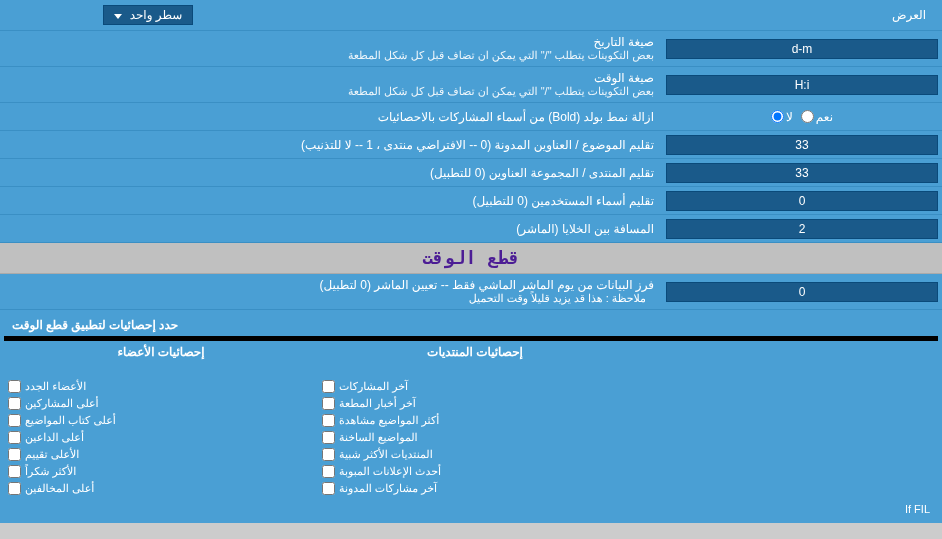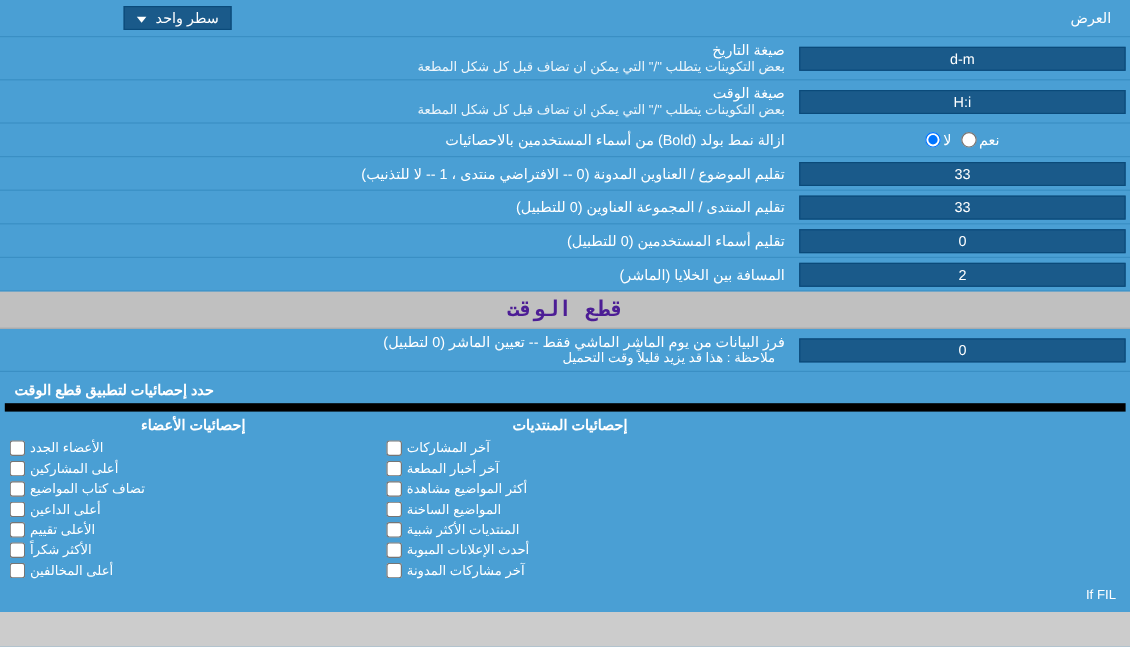--- a/index.html
+++ b/index.html
@@ -117,21 +117,21 @@
     .checkbox-item input[type="checkbox"] {
       margin: 0;
       cursor: pointer;
     }
     .col-header {
       color: #fff;
       font-size: 12px;
       font-weight: bold;
       text-align: center;
       padding: 2px 4px;
-      margin-bottom: 2px;
+      margin-bottom: 17px;
     }
     .note-text {
       color: #fff;
       font-size: 11px;
       text-align: right;
       padding: 0 8px;
     }
   </style>
 </head>
 <body>
@@ -175,21 +175,21 @@
           <span>نعم</span>
           <input type="radio" name="bold_remove" value="yes" style="">
         </label>
         <label class="radio-option">
           <span>لا</span>
           <input type="radio" name="bold_remove" value="no" checked="" style="">
         </label>
       </div>
     </div>
     <div class="row-label">
-      <div>ازالة نمط بولد (Bold) من أسماء المستخدمين بالاحصائيات</div>
+      <div>ازالة نمط بولد (Bold) من أسماء المشاركات بالاحصائيات</div>
     </div>
   </div>
 
   <div class="row">
     <div class="row-input">
       <input class="dark-input" type="text" value="33" style="">
     </div>
     <div class="row-label">
       <div>تقليم الموضوع / العناوين المدونة (0 -- الافتراضي منتدى ، 1 -- لا للتذنيب)</div>
     </div>
@@ -230,21 +230,21 @@
     <div class="row-input">
       <input class="dark-input" type="text" value="0" style="">
     </div>
     <div class="row-label">
       <div>فرز البيانات من يوم الماشر الماشي فقط -- تعيين الماشر (0 لتطبيل)</div>
       <div class="note-text">ملاحظة : هذا قد يزيد قليلاً وقت التحميل</div>
     </div>
   </div>
 
   <div class="checkboxes-section">
-    <div style="display:flex; align-items:center; padding: 4px 8px; border-bottom: 7px solid #000000;">
+    <div style="display:flex; align-items:center; padding: 4px 8px; border-bottom: 5px solid #000000;">
       <div style="flex:1;"></div>
       <div style="color:#fff; font-size:12px; font-weight:bold; text-align:right;">حدد إحصائيات لتطبيق قطع الوقت</div>
     </div>
     <div style="display:flex;">
 
       <div style="flex:1;"></div>
 
       <div class="checkbox-col">
         <div class="col-header">إحصائيات المنتديات</div>
         <div class="checkbox-item">
@@ -281,21 +281,21 @@
         <div class="col-header">إحصائيات الأعضاء</div>
         <div class="checkbox-item">
           <span>الأعضاء الجدد</span>
           <input type="checkbox" style="">
         </div>
         <div class="checkbox-item">
           <span>أعلى المشاركين</span>
           <input type="checkbox" style="">
         </div>
         <div class="checkbox-item">
-          <span>تضاف كتاب المواضيع</span>
+          <span>أعلى كتاب المواضيع</span>
           <input type="checkbox" style="">
         </div>
         <div class="checkbox-item">
           <span>أعلى الداعين</span>
           <input type="checkbox" style="">
         </div>
         <div class="checkbox-item">
           <span>الأعلى تقييم</span>
           <input type="checkbox" style="">
         </div>

